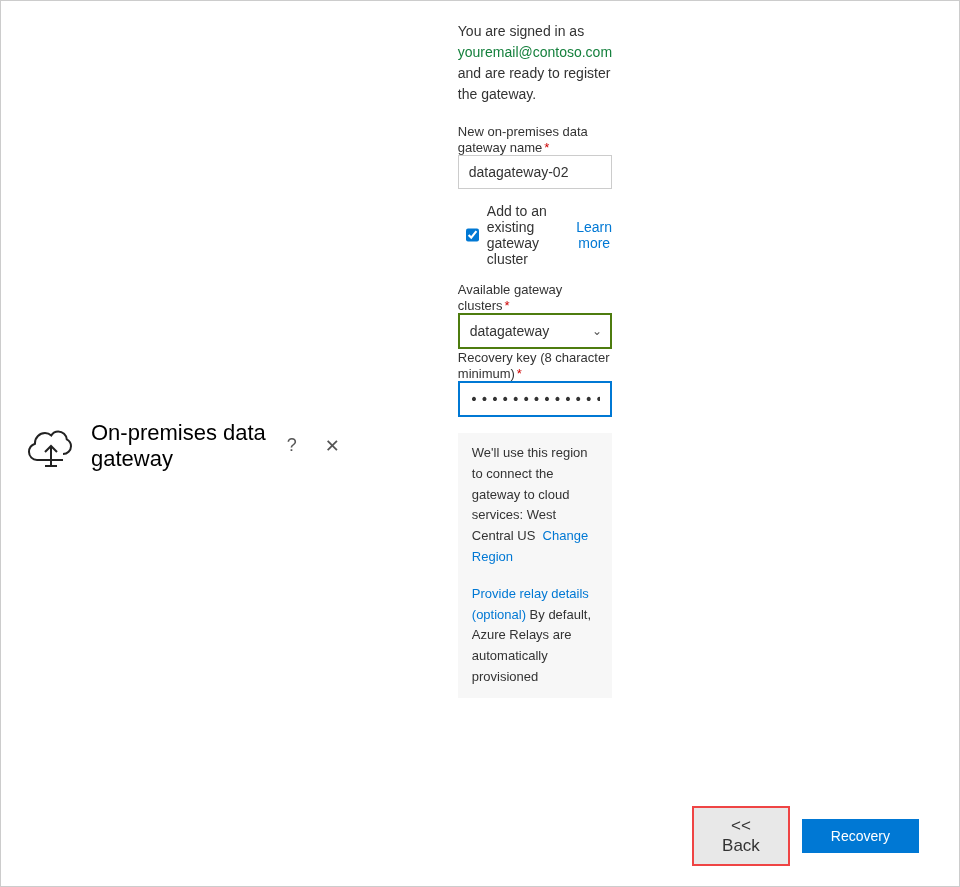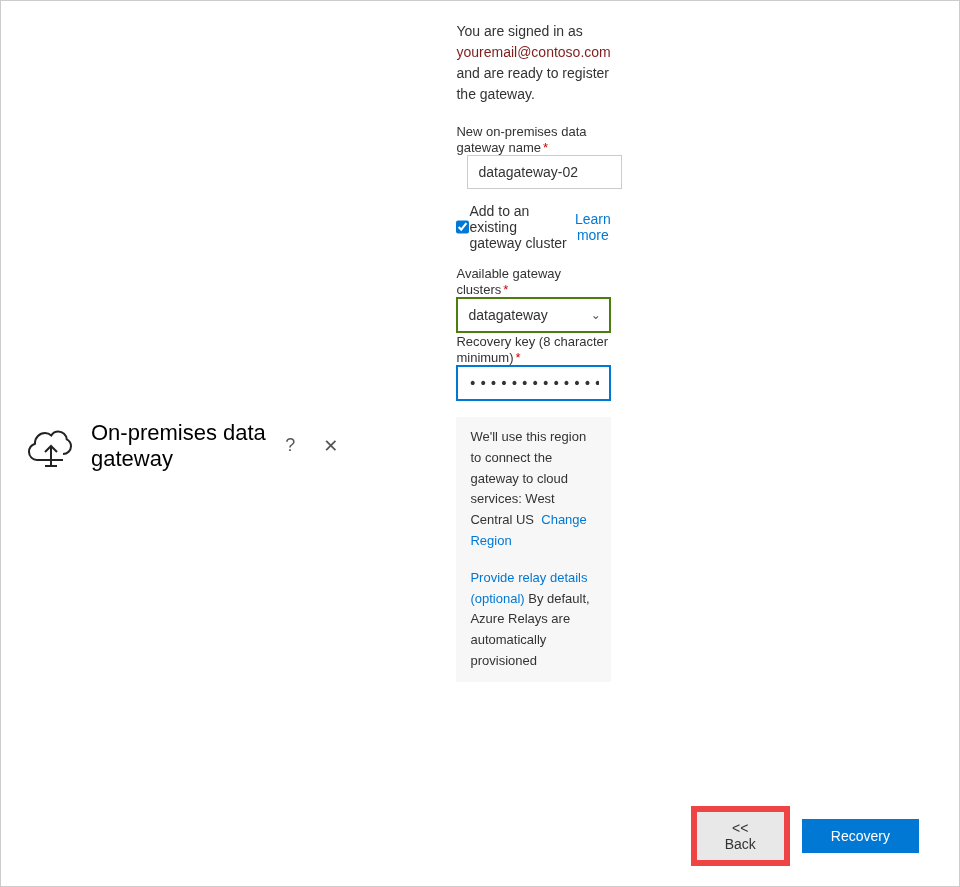--- a/index.html
+++ b/index.html
@@ -82,21 +82,21 @@
     }
 
     .subtitle {
       font-size: 14px;
       color: #333;
       margin-bottom: 18px;
       line-height: 1.5;
     }
 
     .email-link {
-      color: #7f1d1d;
+      color: #15803d;
       text-decoration: none;
     }
 
     .section-label {
       font-size: 13px;
       color: #333;
       margin-bottom: 6px;
       margin-top: 20px;
     }
 
@@ -105,40 +105,40 @@
       margin-left: 2px;
     }
 
     .text-input {
       width: 100%;
       padding: 8px 10px;
       border: 1px solid #ccc;
       font-size: 14px;
       color: #333;
       outline: none;
-      margin-left: 11px;
     }
 
     .password-input {
       width: 100%;
       padding: 8px 10px;
       border: 2px solid #0078d4;
       font-size: 14px;
       color: #333;
       outline: none;
       font-family: monospace;
       letter-spacing: 2px;
     }
 
     .checkbox-row {
       display: flex;
       align-items: center;
-      gap: 0;
+      gap: 8px;
       margin-top: 14px;
       margin-bottom: 14px;
+      margin-left: 8px;
     }
 
     .checkbox-input {
       width: 16px;
       height: 16px;
       accent-color: #0078d4;
       cursor: pointer;
     }
 
     .checkbox-label {
@@ -207,22 +207,22 @@
       justify-content: flex-end;
       align-items: center;
       gap: 12px;
       padding: 20px 40px;
       margin-top: auto;
     }
 
     .btn-back {
       padding: 8px 28px;
       background: #e8e8e8;
-      border: 6px solid #ef4444;
-      font-size: 14px;
+      border: 2px solid #ef4444;
+      font-size: 17px;
       color: #333;
       cursor: pointer;
     }
 
     .btn-configure {
       padding: 8px 28px;
       background: #0078d4;
       border: 1px solid #0078d4;
       font-size: 14px;
       color: #fff;

